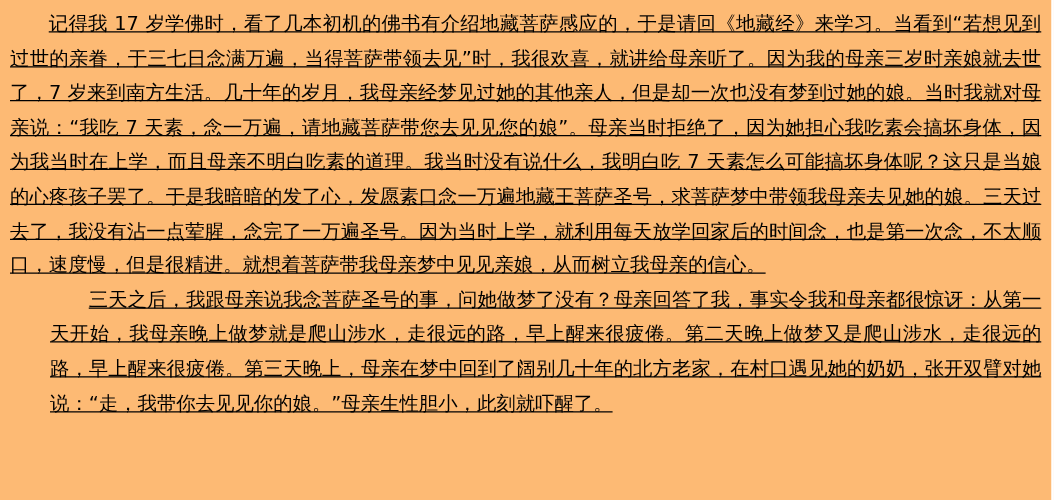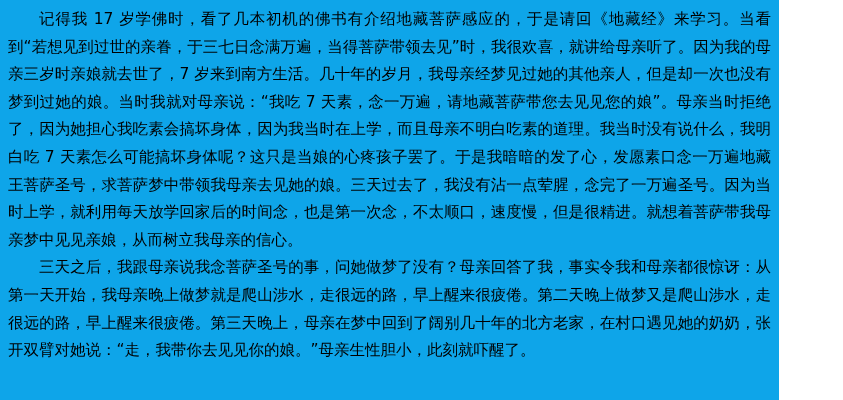--- a/index.html
+++ b/index.html
@@ -6,40 +6,42 @@
     margin: 0;
     padding: 0;
     background: #ffffff;
   }
   body {
     width: 843px;
     height: 400px;
     font-family: "DejaVu Sans", "Liberation Sans", sans-serif;
   }
   .page {
-    width: 779px;
+    width: 841px;
     height: 400px;
     box-sizing: border-box;
     padding: 6px 8px 0 8px;
-    background: #0ea5e9;
+    background: #fdba74;
     overflow: hidden;
+    text-decoration: underline;
   }
   .para {
     margin: 0 0 0 0;
     font-size: 15.5px;
     line-height: 27.6px;
     color: #000000;
     text-align: justify;
     text-align-last: left;
     text-indent: 2em;
     letter-spacing: 0px;
     font-family: "DejaVu Sans", "Liberation Sans", sans-serif;
   }
   .para + .para {
     margin-top: 0px;
+    margin-left: 32px;
   }
 </style>
 </head>
 <body>
 
 <div class="page">
   <p class="para">记得我 17 岁学佛时，看了几本初机的佛书有介绍地藏菩萨感应的，于是请回《地藏经》来学习。当看到“若想见到过世的亲眷，于三七日念满万遍，当得菩萨带领去见”时，我很欢喜，就讲给母亲听了。因为我的母亲三岁时亲娘就去世了，7 岁来到南方生活。几十年的岁月，我母亲经梦见过她的其他亲人，但是却一次也没有梦到过她的娘。当时我就对母亲说：“我吃 7 天素，念一万遍，请地藏菩萨带您去见见您的娘”。母亲当时拒绝了，因为她担心我吃素会搞坏身体，因为我当时在上学，而且母亲不明白吃素的道理。我当时没有说什么，我明白吃 7 天素怎么可能搞坏身体呢？这只是当娘的心疼孩子罢了。于是我暗暗的发了心，发愿素口念一万遍地藏王菩萨圣号，求菩萨梦中带领我母亲去见她的娘。三天过去了，我没有沾一点荤腥，念完了一万遍圣号。因为当时上学，就利用每天放学回家后的时间念，也是第一次念，不太顺口，速度慢，但是很精进。就想着菩萨带我母亲梦中见见亲娘，从而树立我母亲的信心。</p>
   <p class="para">三天之后，我跟母亲说我念菩萨圣号的事，问她做梦了没有？母亲回答了我，事实令我和母亲都很惊讶：从第一天开始，我母亲晚上做梦就是爬山涉水，走很远的路，早上醒来很疲倦。第二天晚上做梦又是爬山涉水，走很远的路，早上醒来很疲倦。第三天晚上，母亲在梦中回到了阔别几十年的北方老家，在村口遇见她的奶奶，张开双臂对她说：“走，我带你去见见你的娘。”母亲生性胆小，此刻就吓醒了。</p>
 </div>
 

